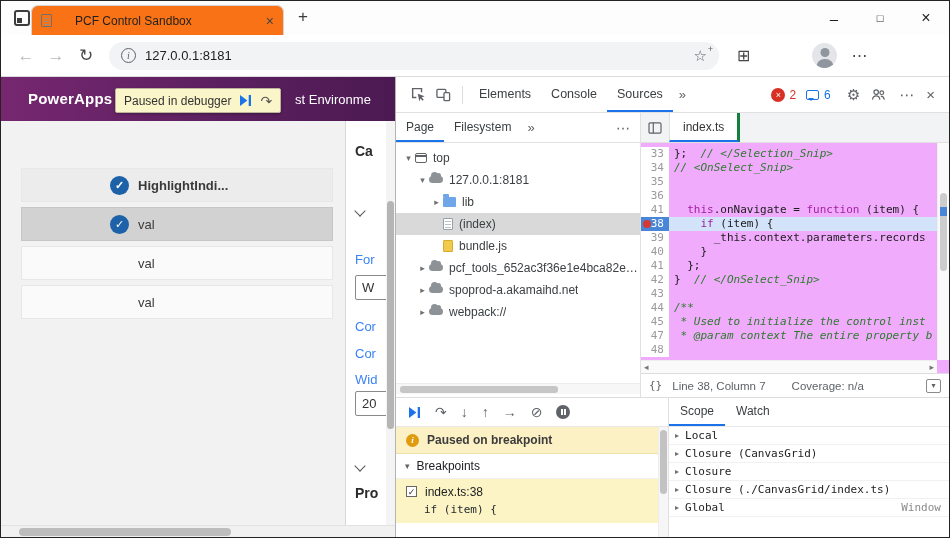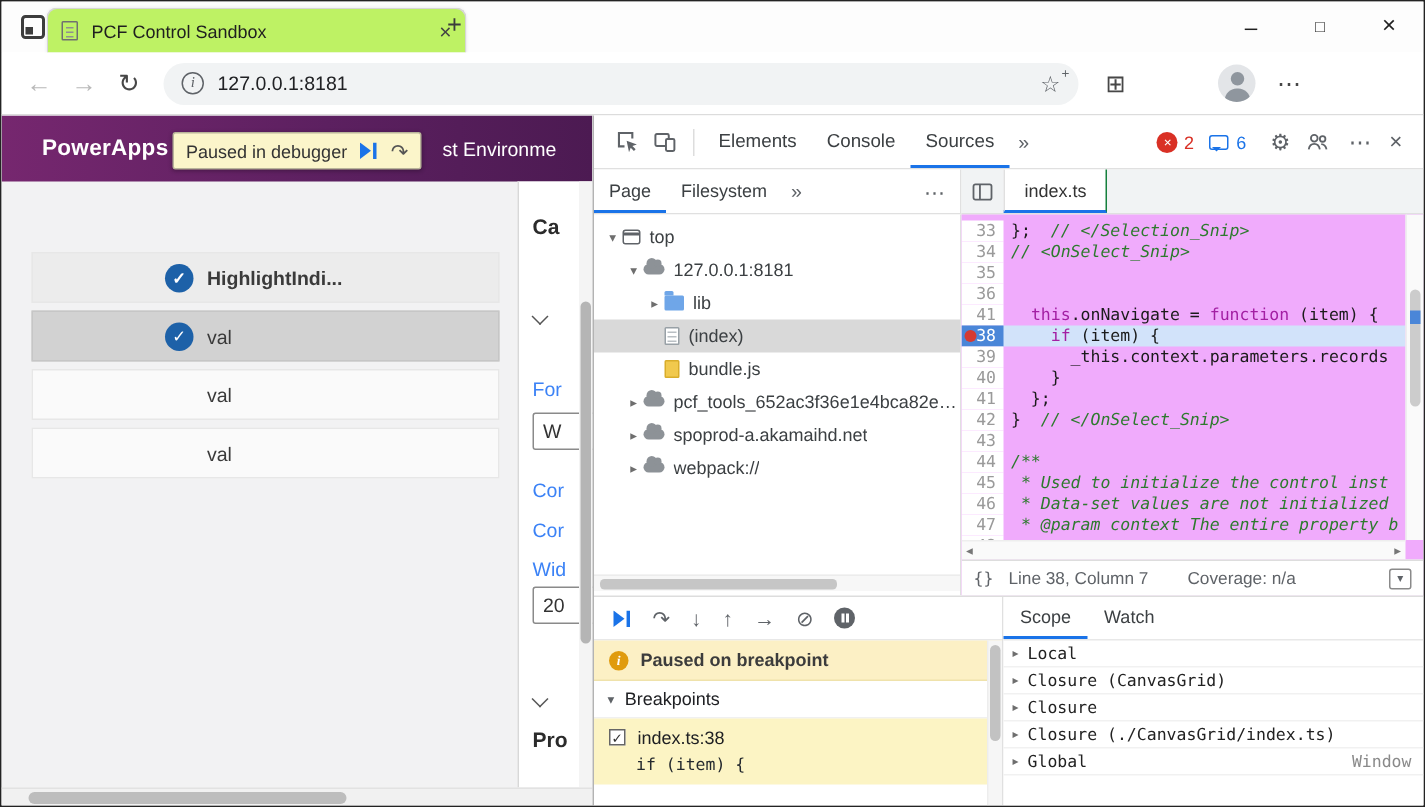--- a/index.html
+++ b/index.html
@@ -4,21 +4,21 @@
 <style>
   *{margin:0;padding:0;box-sizing:border-box}
   html,body{width:950px;height:538px}
   body{font-family:"Liberation Sans",sans-serif;font-size:12px;color:#333;background:#fff}
   .window{position:relative;width:950px;height:538px;border:1px solid #232323;background:#fff;overflow:hidden}
 
   
   .titlebar{position:absolute;left:0;top:0;right:0;height:34px;background:#fdfdfd}
   .workspaces{position:absolute;left:13px;top:9px;width:16px;height:16px;border:2px solid #3d3d3d;border-radius:3px}
   .workspaces::after{content:"";position:absolute;left:1px;bottom:1px;width:5px;height:5px;background:#3d3d3d}
-  .tab{position:absolute;left:30px;top:4px;width:280px;height:30px;background:#bef264;border:1px solid #d6d6d6;border-bottom:none;border-radius:7px 7px 0 0;display:flex;align-items:center;padding:0 9px;gap:9px;box-shadow:0 0 2px rgba(0,0,0,.06)}
+  .tab{position:absolute;left:30px;top:4px;width:253px;height:30px;background:#f97316;border:1px solid #d6d6d6;border-bottom:none;border-radius:7px 7px 0 0;display:flex;align-items:center;padding:0 9px;gap:23px;box-shadow:0 0 2px rgba(0,0,0,.06)}
   .favicon{width:11px;height:13px;border:1px solid #707070;border-radius:1px;position:relative;flex:none}
   .favicon::after{content:"";position:absolute;left:2px;top:3px;right:2px;height:1px;background:#909090;box-shadow:0 3px 0 #909090,0 6px 0 #909090}
   .tab-title{flex:1;font-size:12px;color:#1f1f1f;white-space:nowrap;overflow:hidden}
   .tab-close{color:#444;font-size:14px;line-height:1}
   .newtab{position:absolute;left:297px;top:6px;font-size:17px;color:#3c3c3c}
   .win-controls{position:absolute;right:0;top:0;height:34px;display:flex}
   .wc{width:46px;height:100%;display:flex;align-items:center;justify-content:center;color:#1f1f1f}
   .wc-min{font-size:15px}.wc-max{font-size:11px}.wc-close{font-size:16px}
 
   
@@ -81,21 +81,21 @@
   .dt-close{font-size:15px;color:#5f6368;margin:0 6px 0 4px;flex:none}
 
   .dt-row2{position:absolute;top:36px;left:0;right:0;height:30px;display:flex}
   .dt-row2-left{width:245px;border-right:1px solid #e0e0e0;border-bottom:1px solid #e0e0e0;display:flex;align-items:center;background:#fff}
   .nav-tab{padding:0 10px;font-size:12px;color:#3c4043;height:100%;display:flex;align-items:center;border-bottom:2px solid transparent}
   .nav-tab.active{border-bottom-color:#1a73e8}
   .row2-more{color:#5f6368;font-size:13px;padding:0 6px}
   .row2-dots{color:#5f6368;font-size:14px;margin-left:auto;padding:0 10px}
   .dt-row2-right{flex:1;background:#f1f3f4;border-bottom:1px solid #e0e0e0;display:flex;align-items:stretch}
   .panel-toggle{width:28px;display:flex;align-items:center;justify-content:center;color:#5f6368;flex:none}
-  .file-tab{background:#fff;display:flex;align-items:center;padding:0 13px;font-size:12px;color:#333;border-left:1px solid #e0e0e0;border-right:1px solid #15803d;border-bottom:2px solid #1a73e8;white-space:nowrap}
+  .file-tab{background:#fff;display:flex;align-items:center;padding:0 13px;font-size:12px;color:#333;border-left:1px solid #e0e0e0;border-right:3px solid #15803d;border-bottom:2px solid #1a73e8;white-space:nowrap}
 
   
   .dt-middle{position:absolute;top:66px;left:0;right:0;bottom:140px;display:flex}
   .dt-tree{width:245px;border-right:1px solid #e0e0e0;position:relative;padding-top:4px;overflow:hidden;background:#fff}
   .tree-row{height:22px;display:flex;align-items:center;font-size:12px;color:#3c4043;white-space:nowrap;overflow:hidden}
   .tree-row.selected{background:#d9d9d9}
   .tree-arrow{width:13px;text-align:center;color:#6e6e6e;font-size:9px;flex:none}
   .tree-label{overflow:hidden;text-overflow:ellipsis}
   .icon-cloud{position:relative;width:14px;height:7px;background:#8d9297;border-radius:4px;margin:0 6px 0 0;top:-1px;flex:none}
   .icon-cloud::before{content:"";position:absolute;left:2px;top:-4px;width:7px;height:7px;border-radius:50%;background:#8d9297}
@@ -371,21 +371,20 @@
               <div class="code-line"><span class="gutter">36</span><span class="code-text"></span></div>
               <div class="code-line"><span class="gutter">41</span><span class="code-text"><span class="tok-p">  </span><span class="tok-k">this</span><span class="tok-p">.onNavigate = </span><span class="tok-k">function</span><span class="tok-p"> (item) {</span></span></div>
               <div class="code-line current"><span class="gutter">38<span class="bp-dot"></span></span><span class="code-text"><span class="tok-p">    </span><span class="tok-k">if</span><span class="tok-p"> (item) {</span></span></div>
               <div class="code-line"><span class="gutter">39</span><span class="code-text"><span class="tok-p">      _this.context.parameters.records</span></span></div>
               <div class="code-line"><span class="gutter">40</span><span class="code-text"><span class="tok-p">    }</span></span></div>
               <div class="code-line"><span class="gutter">41</span><span class="code-text"><span class="tok-p">  };</span></span></div>
               <div class="code-line"><span class="gutter">42</span><span class="code-text"><span class="tok-p">}  </span><span class="tok-c">// &lt;/OnSelect_Snip&gt;</span></span></div>
               <div class="code-line"><span class="gutter">43</span><span class="code-text"></span></div>
               <div class="code-line"><span class="gutter">44</span><span class="code-text"><span class="tok-c">/**</span></span></div>
               <div class="code-line"><span class="gutter">45</span><span class="code-text"><span class="tok-c"> * Used to initialize the control inst</span></span></div>
-              <div class="code-line"><span class="gutter">46</span><span class="code-text"><span class="tok-c"> * Data-set values are not initialized </span></span></div>
               <div class="code-line"><span class="gutter">47</span><span class="code-text"><span class="tok-c"> * @param context The entire property b</span></span></div>
               <div class="code-line"><span class="gutter">48</span><span class="code-text"></span></div>
             </div>
           <div class="ed-vscroll">
             <div class="thumb"></div>
             <div class="marker"></div>
           </div>
           <div class="ed-hscroll">
             <span>◂</span>
             <span>▸</span>

